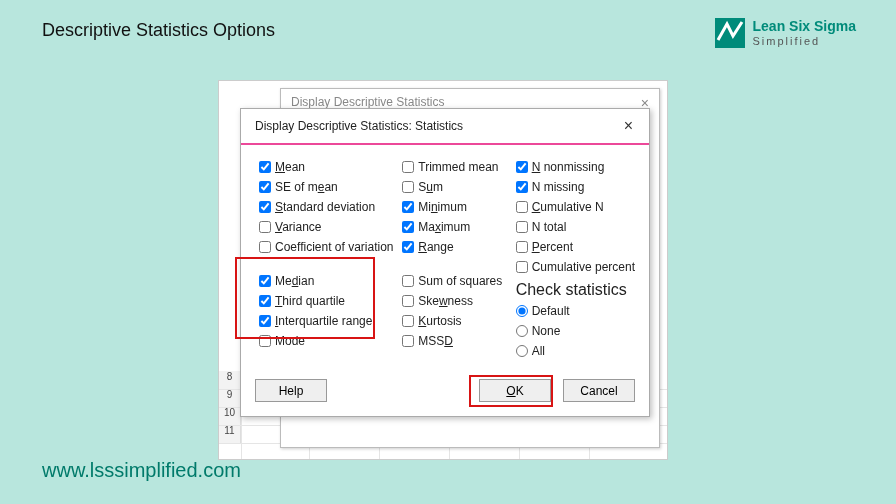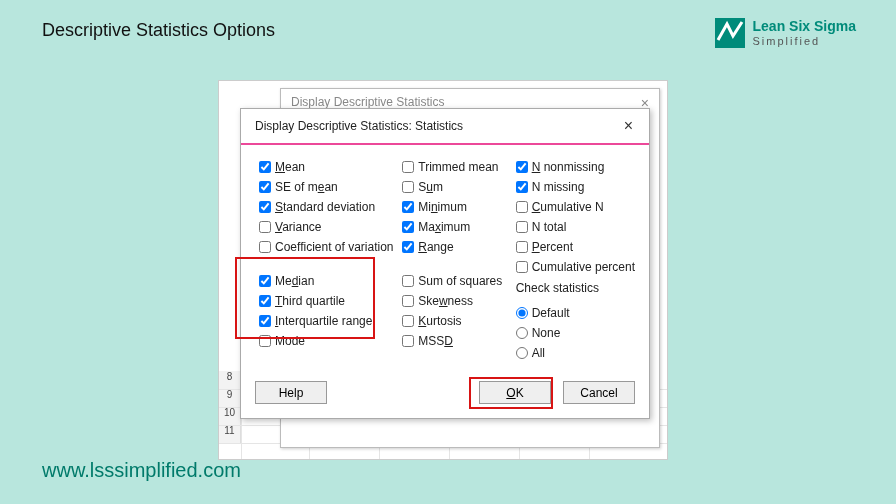--- a/index.html
+++ b/index.html
@@ -116,21 +116,21 @@
     align-items: center;
     gap: 4px;
     height: 20px;
     white-space: nowrap;
   }
   .opt input[type=checkbox], .opt input[type=radio] {
     width: 12px; height: 12px; margin: 0;
   }
   .opt label { font-size: 12px; }
   .u-key { text-decoration: underline; }
-  .group-label { font-size: 12px; margin-bottom: 8px; }
+  .group-label { font-size: 16px; margin-bottom: 2px; }
   .section-gap { height: 14px; }
   .highlight-box {
     border: 2.5px solid #d81414;
     position: absolute;
     pointer-events: none;
   }
   .btn-row {
     display: flex;
     justify-content: space-between;
     padding: 8px 14px 14px 14px;

